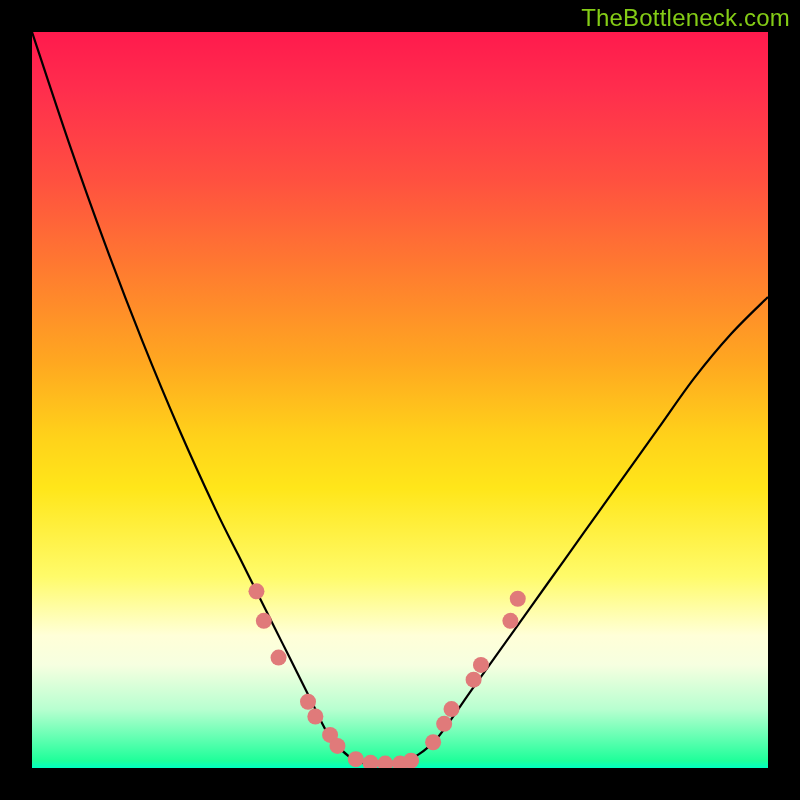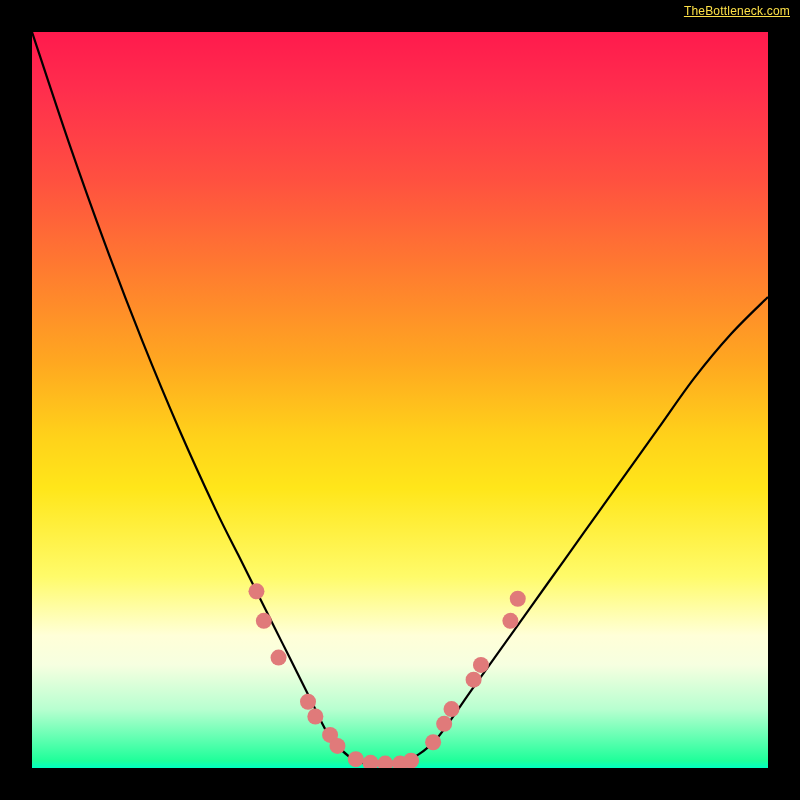--- a/index.html
+++ b/index.html
@@ -44,24 +44,23 @@
     position: absolute;
     left: 32px;
     top: 32px;
     width: 736px;
     height: 736px;
   }
   .watermark {
     position: absolute;
     top: 4px;
     right: 10px;
-    color: #fde047;
-    font-size: 12px;
+    color: #84cc16;
+    font-size: 24px;
     letter-spacing: 0.2px;
-    text-decoration: underline;
   }
 </style>
 </head>
 <body>
 
 <div class="plot-wrap">
   <div class="plot-gradient"></div>
   <svg class="curve-svg" viewBox="0 0 736 736" preserveAspectRatio="none">
     <path id="curve-path" fill="none" stroke="#000000" stroke-width="2.2" d="M 0.00 0.00 C 6.13 18.40, 24.53 74.83, 36.80 110.40 C 49.07 145.97, 61.33 180.32, 73.60 213.44 C 85.87 246.56, 98.13 278.45, 110.40 309.12 C 122.67 339.79, 134.93 369.23, 147.20 397.44 C 159.47 425.65, 174.19 457.55, 184.00 478.40 C 193.81 499.25, 199.95 510.29, 206.08 522.56 C 212.21 534.83, 215.89 542.19, 220.80 552.00 C 225.71 561.81, 230.61 571.63, 235.52 581.44 C 240.43 591.25, 245.33 601.07, 250.24 610.88 C 255.15 620.69, 260.05 630.51, 264.96 640.32 C 269.87 650.13, 274.77 659.95, 279.68 669.76 C 284.59 679.57, 289.49 691.23, 294.40 699.20 C 299.31 707.17, 304.21 712.69, 309.12 717.60 C 314.03 722.51, 318.93 726.19, 323.84 728.64 C 328.75 731.09, 333.65 731.71, 338.56 732.32 C 343.47 732.93, 348.37 732.32, 353.28 732.32 C 358.19 732.32, 363.09 733.55, 368.00 732.32 C 372.91 731.09, 376.59 729.25, 382.72 724.96 C 388.85 720.67, 394.99 718.21, 404.80 706.56 C 414.61 694.91, 429.33 672.21, 441.60 655.04 C 453.87 637.87, 466.13 620.69, 478.40 603.52 C 490.67 586.35, 502.93 569.17, 515.20 552.00 C 527.47 534.83, 539.73 517.65, 552.00 500.48 C 564.27 483.31, 576.53 466.13, 588.80 448.96 C 601.07 431.79, 613.33 414.61, 625.60 397.44 C 637.87 380.27, 650.13 361.87, 662.40 345.92 C 674.67 329.97, 686.93 315.25, 699.20 301.76 C 711.47 288.27, 729.87 271.09, 736.00 264.96"></path>
     <g id="dots-group">

